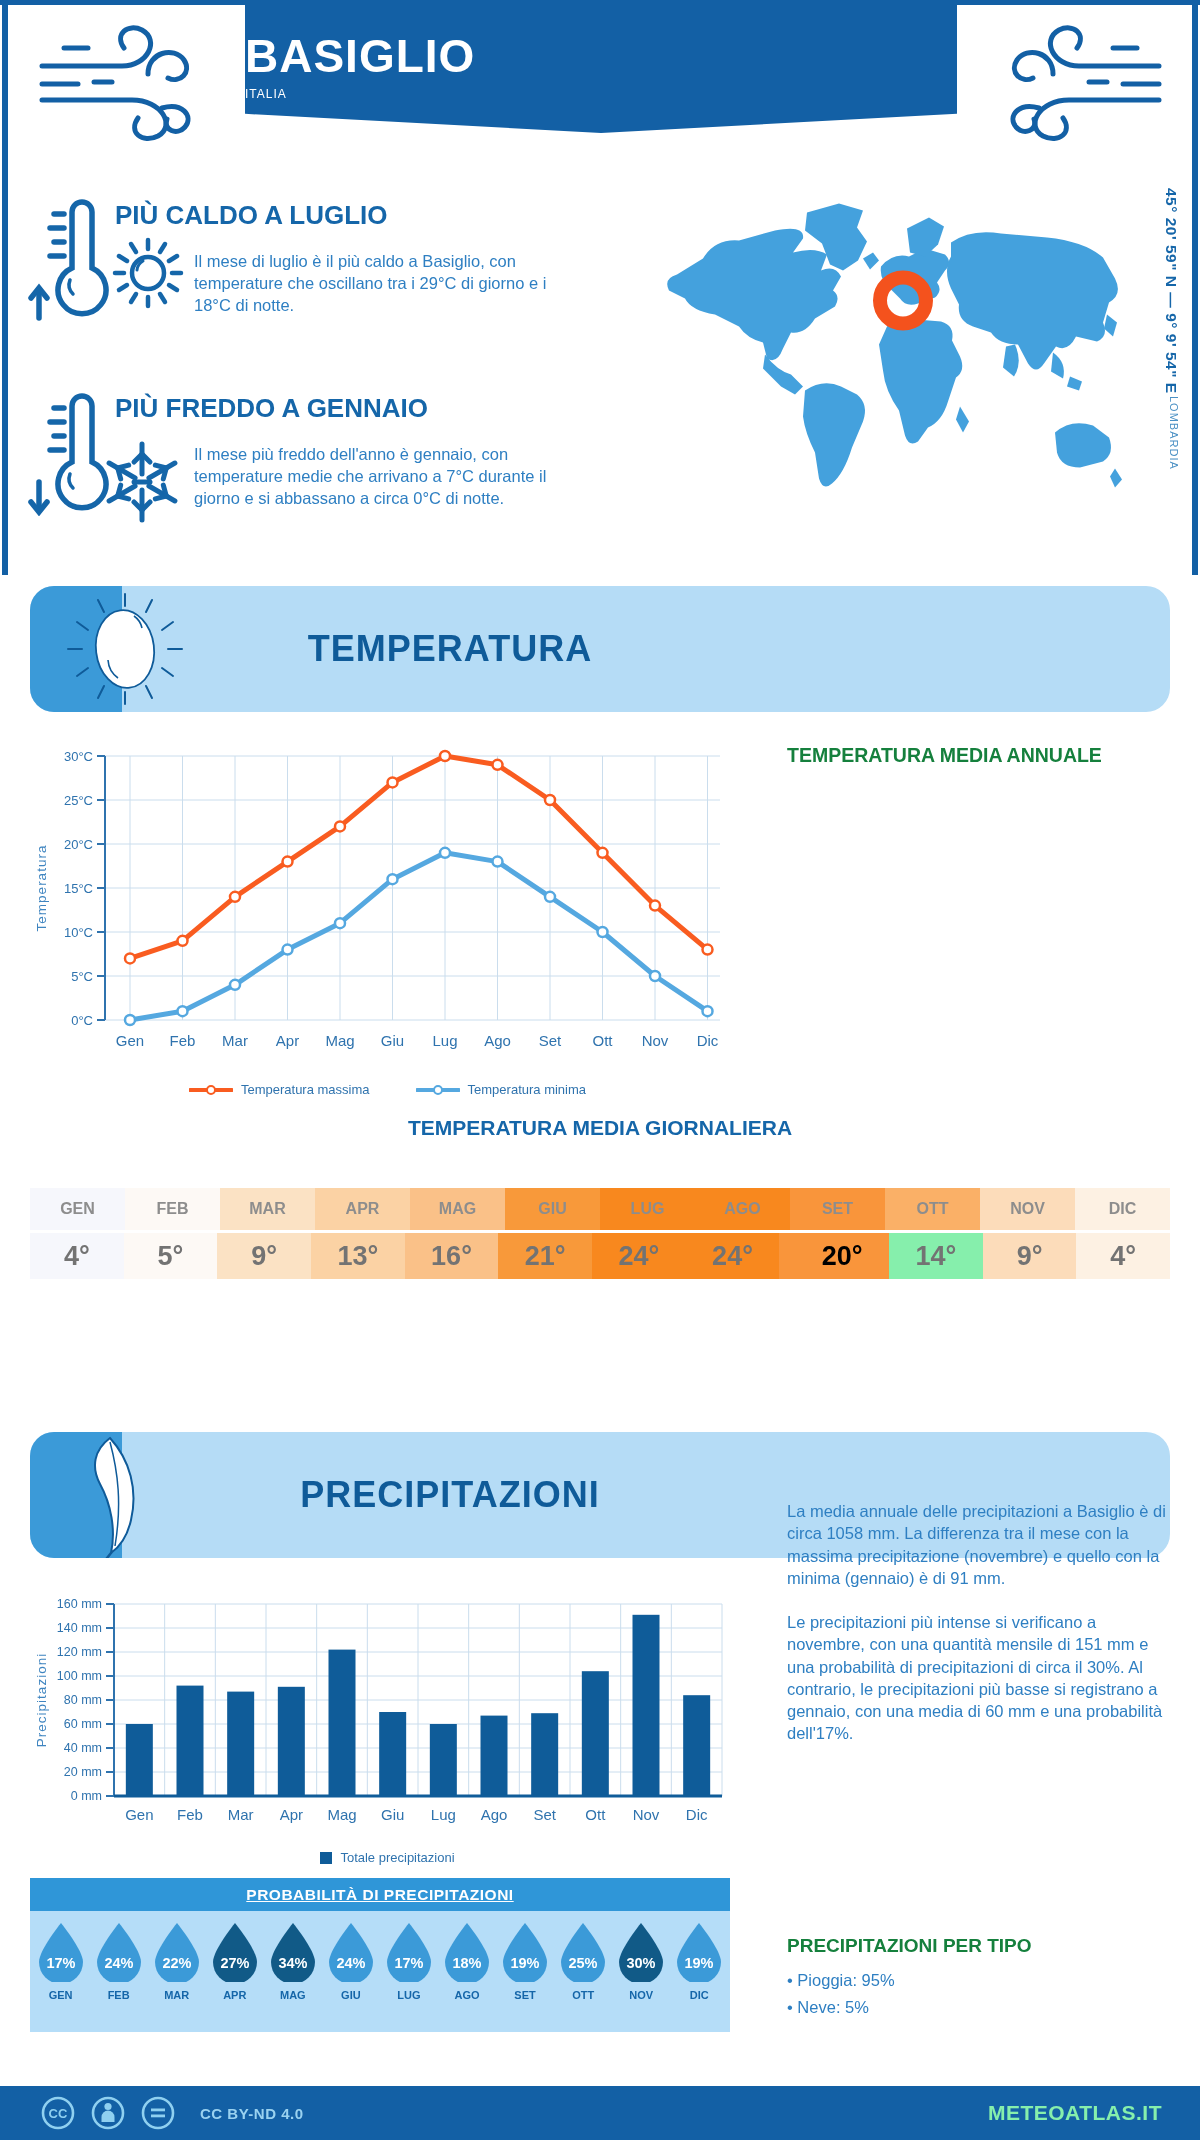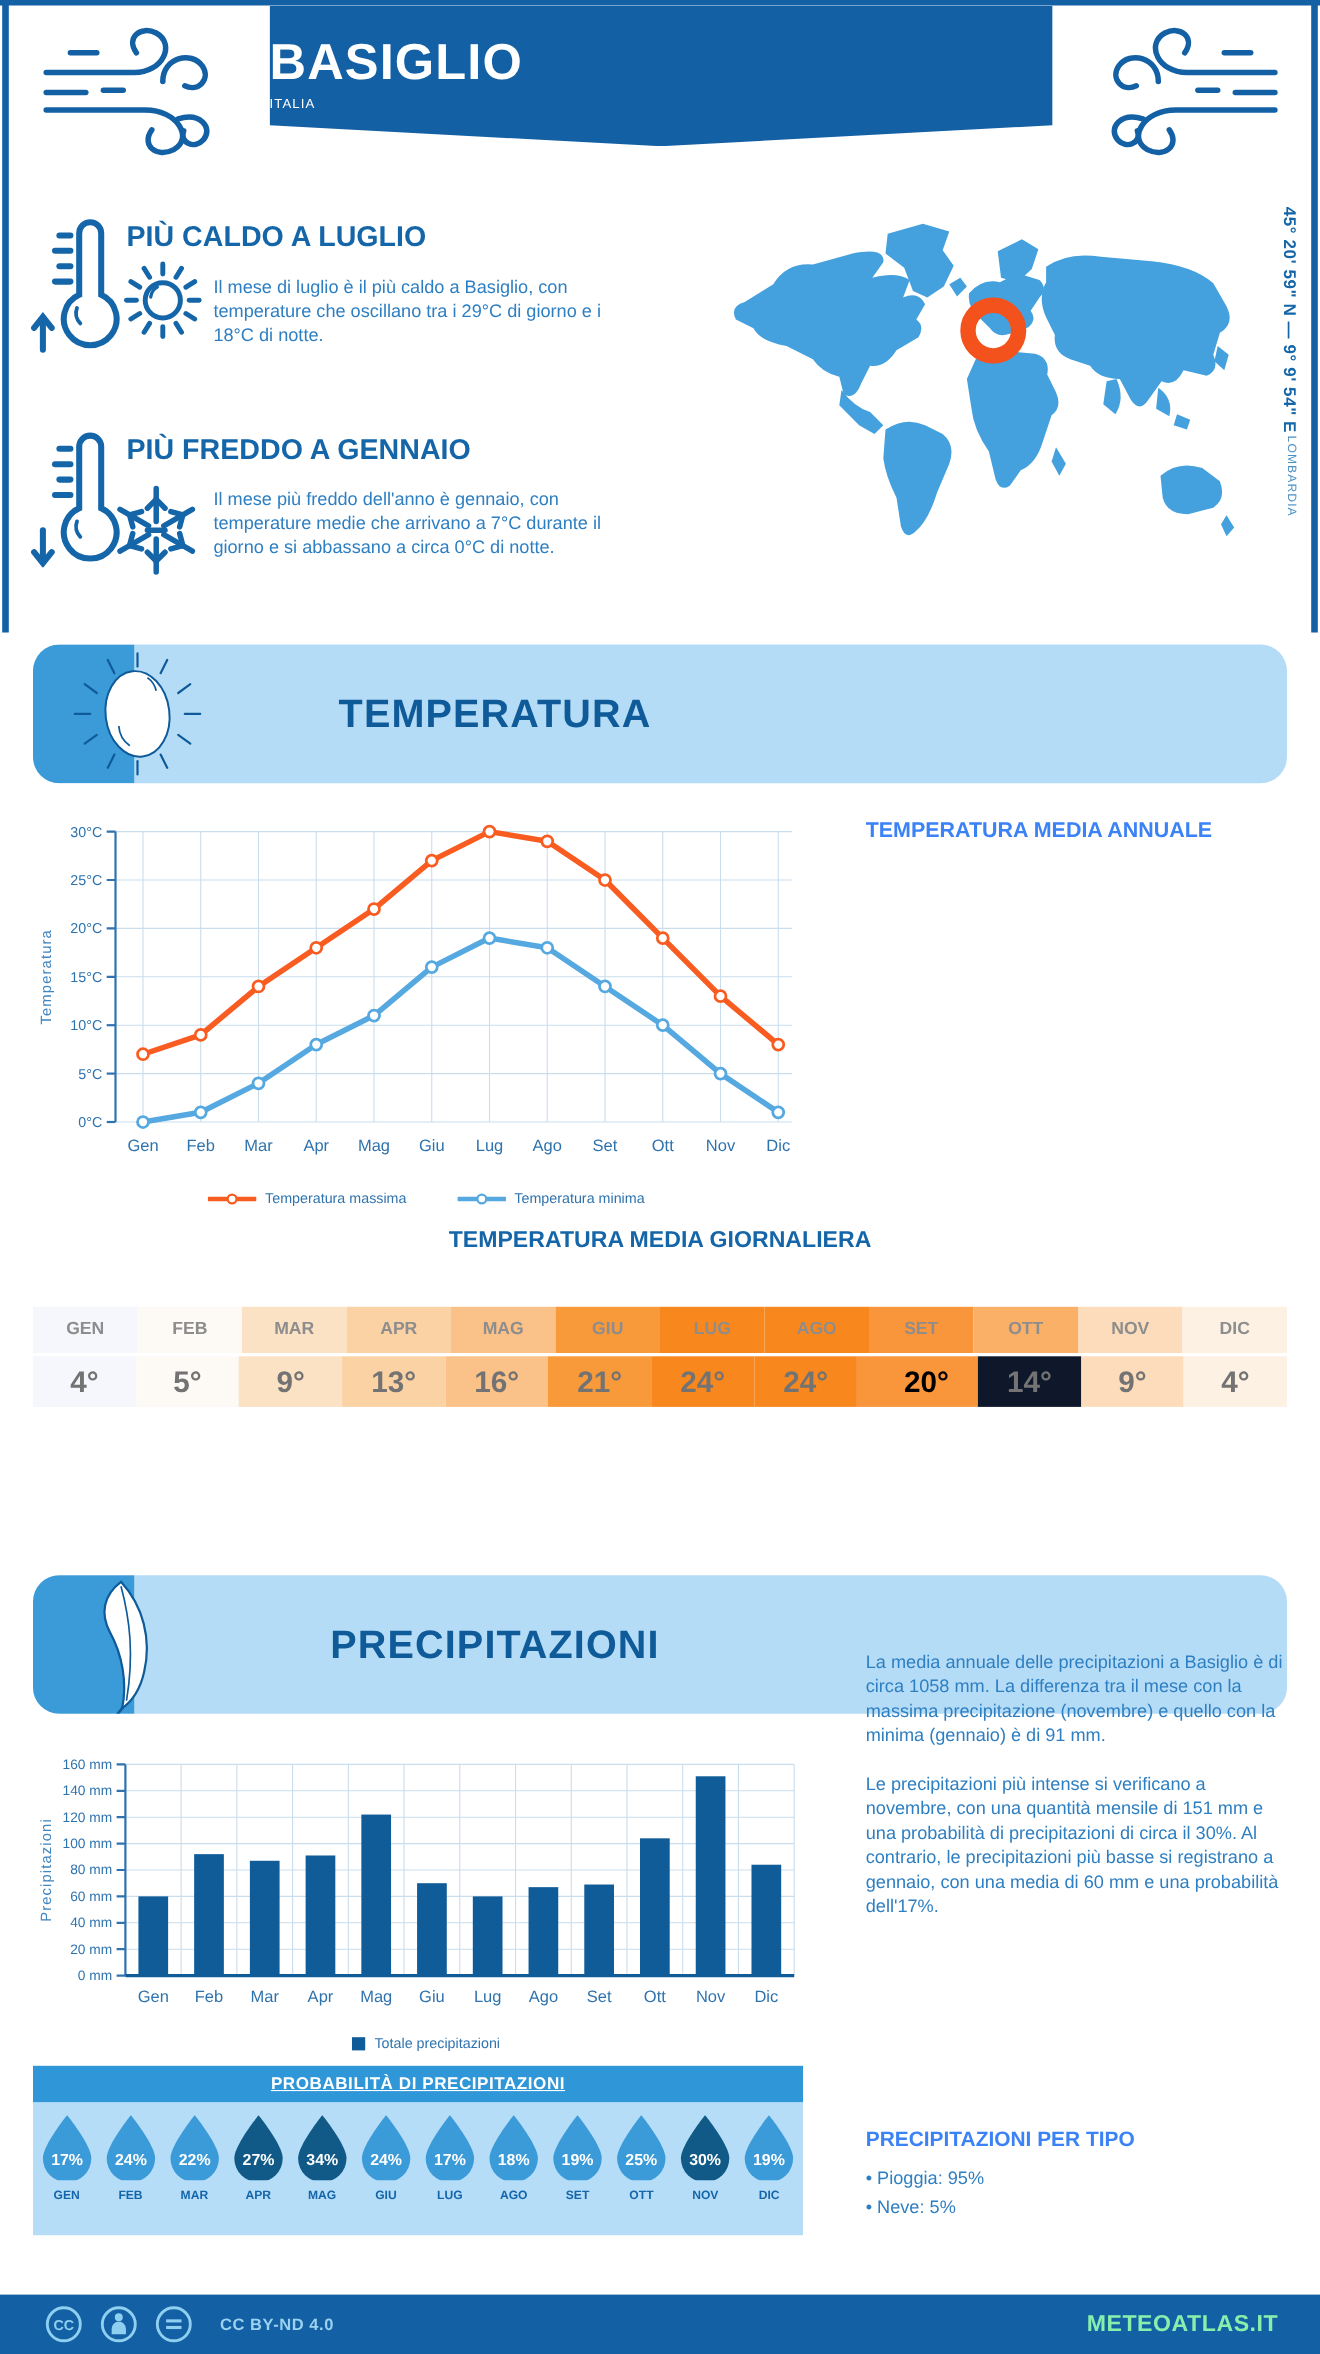--- a/index.html
+++ b/index.html
@@ -25,21 +25,21 @@
   .coords{right:20px;top:188px;writing-mode:vertical-rl;display:flex;}
   .coords .c1{font-size:15.5px;font-weight:bold;color:#1566a9;letter-spacing:0.5px;}
   .coords .c2{font-size:11px;color:#4a90c4;letter-spacing:1px;margin-top:2px;}
   
   .section-banner{left:30px;width:1140px;height:126px;background:#b5dcf6;border-radius:24px;overflow:hidden;}
   .corner{position:absolute;left:0;top:0;width:92px;height:126px;background:#3b9ad8;}
   .section-title{position:absolute;left:60px;top:0;width:720px;height:126px;display:flex;
                  align-items:center;justify-content:center;font-size:36px;font-weight:bold;
                  color:#0f5b99;letter-spacing:1px;}
   
-  .col-head{font-size:19.5px;font-weight:bold;color:#3b82f6;}
+  .col-head{font-size:19.5px;font-weight:bold;color:#15803d;}
   .col-body{font-size:16.5px;line-height:1.35;color:#2e7fc2;}
   .bullet{margin-bottom:18px;}
   
   .legend{display:flex;justify-content:center;gap:46px;align-items:center;}
   .legend-item{display:flex;align-items:center;gap:8px;font-size:13px;color:#2f73ae;}
   
   #daily-table{left:30px;top:1188px;width:1140px;}
   .trow{display:flex;}
   .tcell{flex:1;text-align:center;}
   .tcell.month{height:42px;line-height:42px;font-size:16px;font-weight:bold;}
@@ -346,21 +346,21 @@
       <div class="trow">
         <div class="tcell val" style="background: rgb(246, 247, 252); color: rgb(115, 115, 115);">4°</div>
         <div class="tcell val" style="background: rgb(253, 249, 245); color: rgb(115, 115, 115);">5°</div>
         <div class="tcell val" style="background: rgb(251, 226, 196); color: rgb(115, 115, 115);">9°</div>
         <div class="tcell val" style="background: rgb(251, 210, 164); color: rgb(115, 115, 115);">13°</div>
         <div class="tcell val" style="background: rgb(250, 193, 136); color: rgb(115, 115, 115);">16°</div>
         <div class="tcell val" style="background: rgb(248, 153, 58); color: rgb(115, 115, 115);">21°</div>
         <div class="tcell val" style="background: rgb(248, 136, 30); color: rgb(115, 115, 115);">24°</div>
         <div class="tcell val" style="background: rgb(248, 136, 30); color: rgb(115, 115, 115);">24°</div>
         <div class="tcell val" style="background: rgb(249, 149, 59); color: #000000; padding-left: 16px;">20°</div>
-        <div class="tcell val" style="background: #0f172a; color: rgb(115, 115, 115);">14°</div>
+        <div class="tcell val" style="background: #86efac; color: rgb(115, 115, 115);">14°</div>
         <div class="tcell val" style="background: rgb(252, 220, 186); color: rgb(115, 115, 115);">9°</div>
         <div class="tcell val" style="background: rgb(253, 241, 227); color: rgb(115, 115, 115);">4°</div>
       </div>
     </div>
 
   <div class="abs section-banner" style="top:1432px;">
     <div class="corner"></div>
     <svg style="position:absolute;left:0;top:0;" width="170" height="126" viewBox="0 0 170 126">
       <path d="M80 6 C100 28 108 58 101 88 C97 106 88 116 81 121 C86 98 81 72 70 52 C61 35 64 18 80 6 Z" fill="#ffffff" stroke="#0f5b99" stroke-width="2"></path>
       <path d="M80 10 C88 40 92 72 85 114" fill="none" stroke="#0f5b99" stroke-width="1.5"></path>

